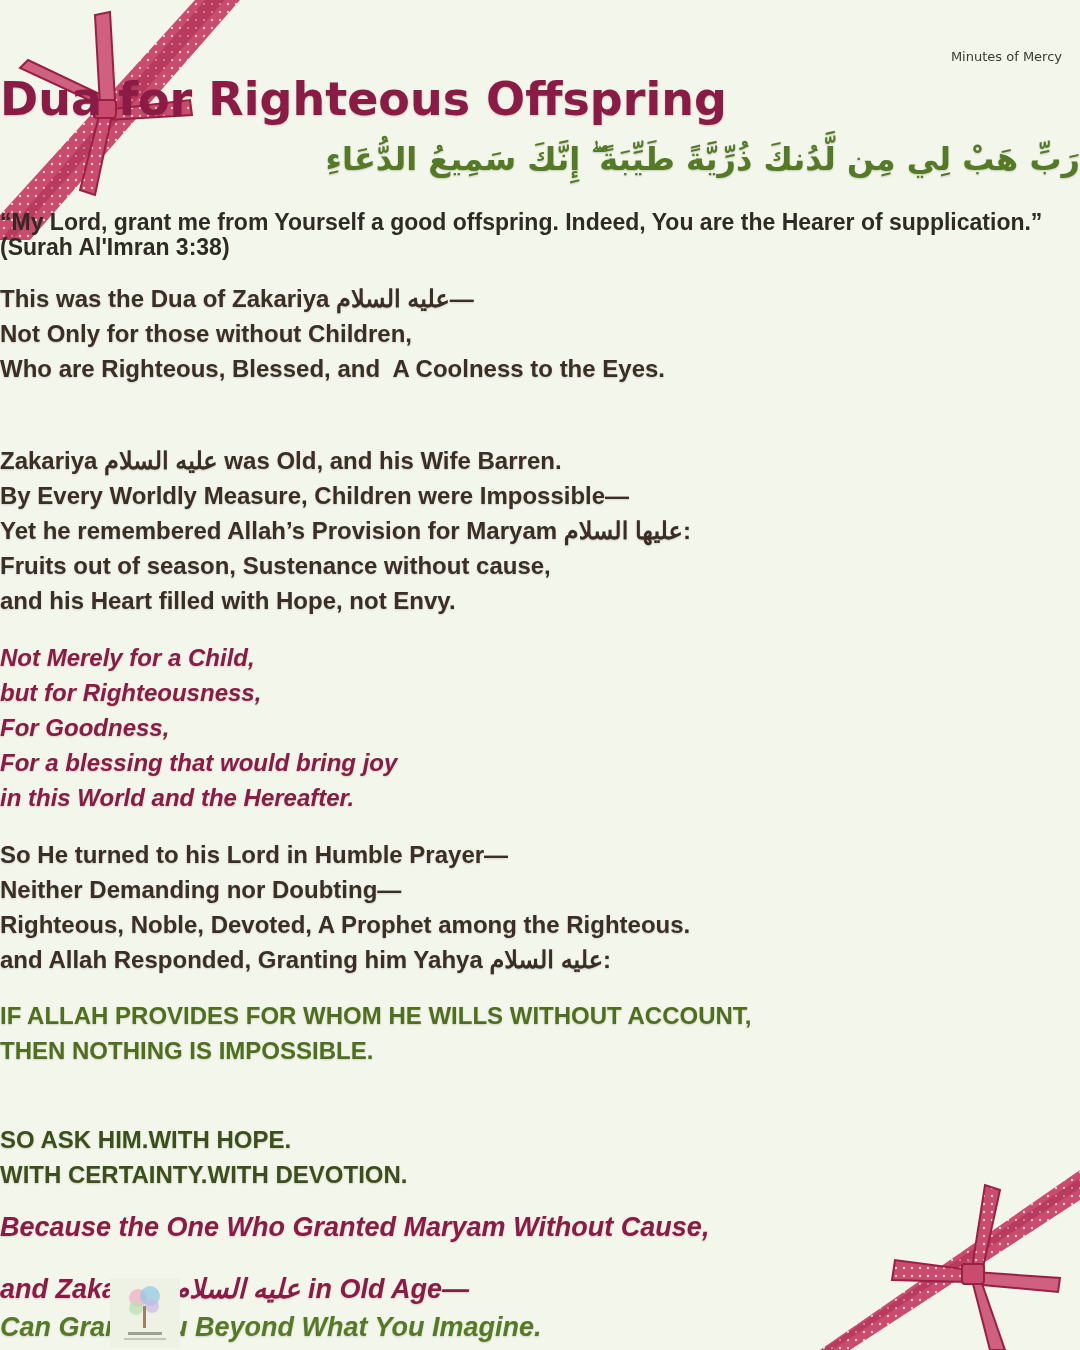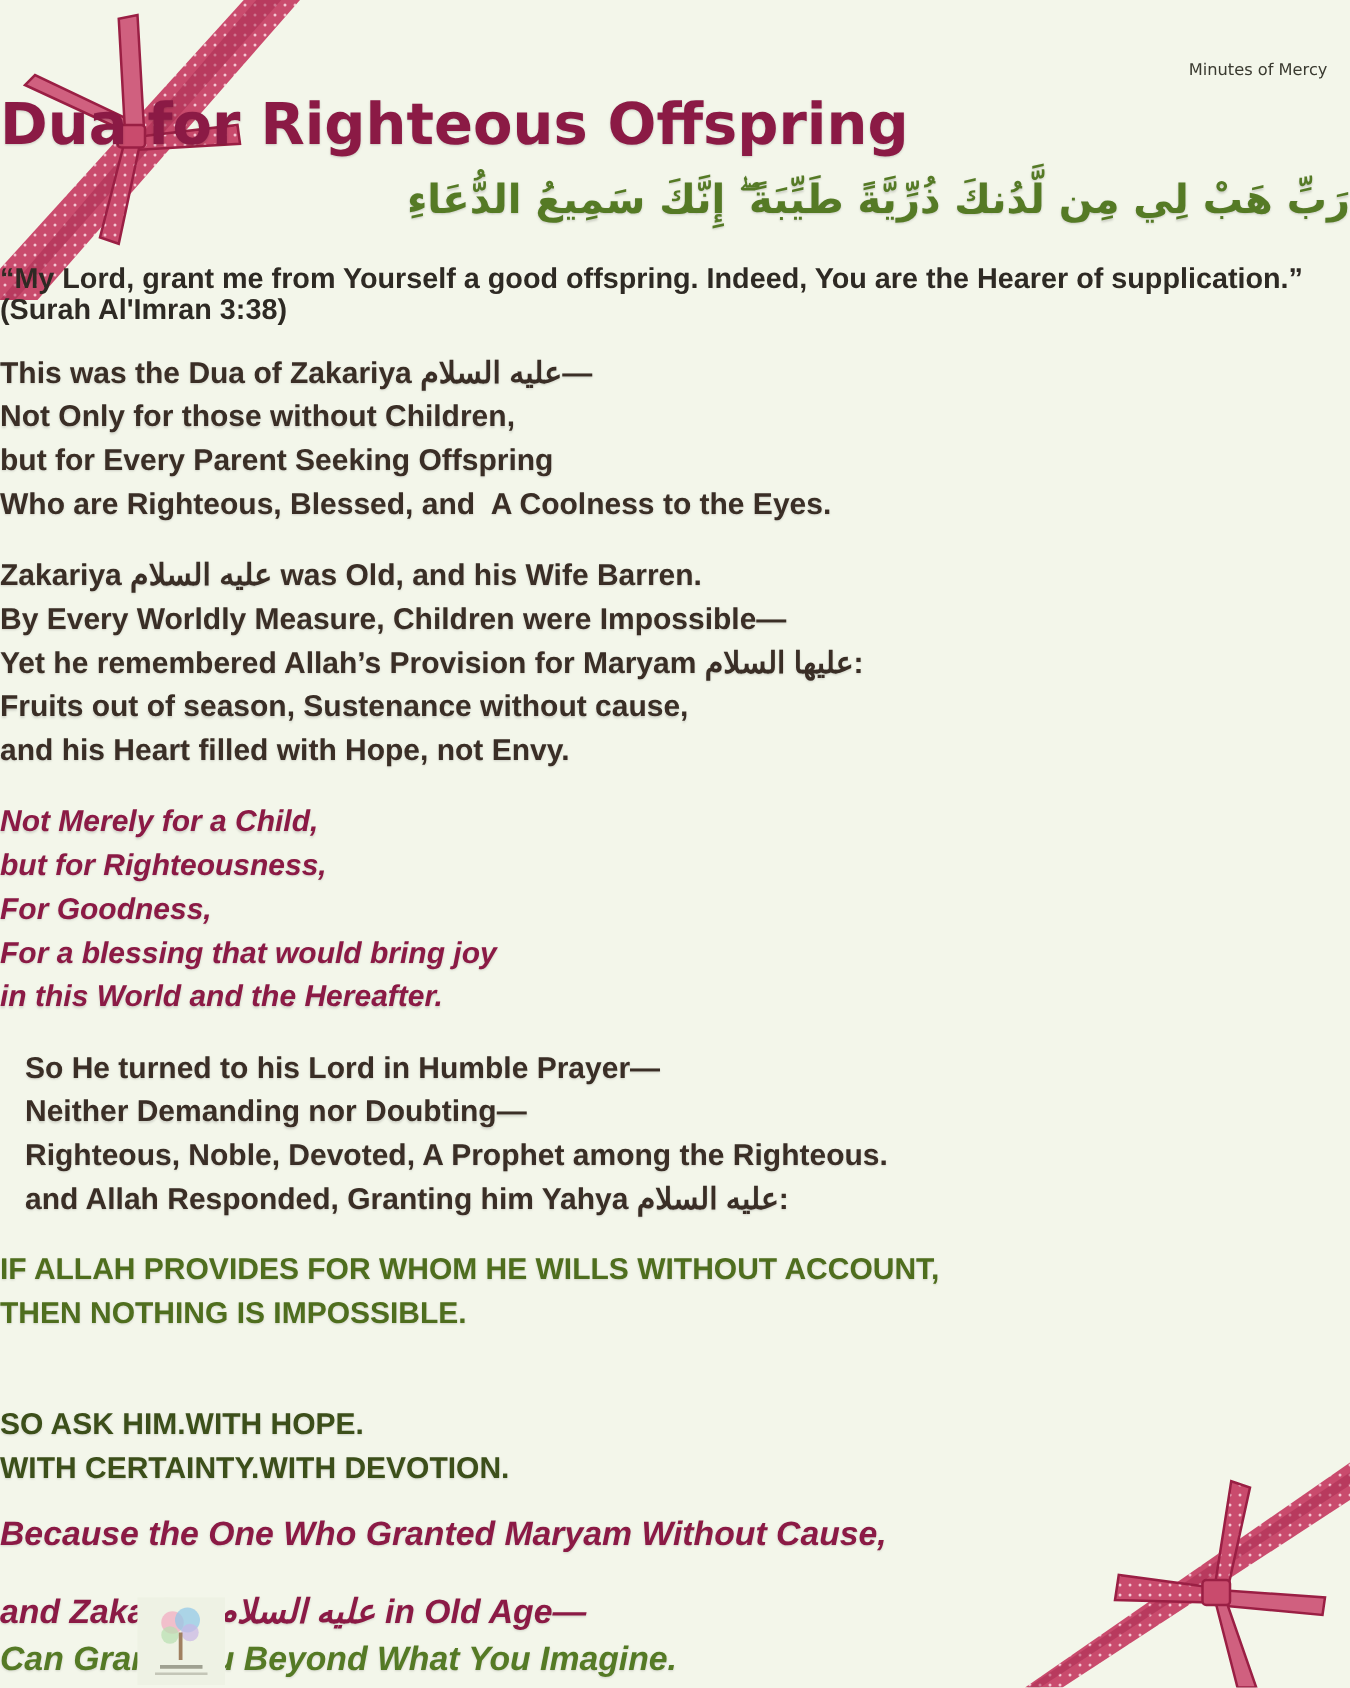--- a/index.html
+++ b/index.html
@@ -40,21 +40,21 @@
       position: absolute; left: 0; right: 0;
       font-family: "Liberation Sans", sans-serif;
       font-weight: bold; font-size: 24px; line-height: 35px;
       color: #3a2e26;
       text-shadow: 0 1px 2px rgba(0,0,0,0.15);
     }
     .block .line { display: block; white-space: pre; }
     .b1 { top: 281px; }
     .b2 { top: 443px; }
     .b3 { top: 640px; color: #8b1a45; font-style: italic; }
-    .b4 { top: 837px; padding-left: 20px; }
+    .b4 { top: 837px; }
     .b5 { top: 998px; color: #4f6e1e; }
     .b6 { top: 1090px; color: #3c4f1a; margin-top: 32px; }
     .b7 { top: 1184px; font-style: italic; font-size: 27px; line-height: 38px; }
     .b7 .maroon { color: #8b1a45; margin-top: 24px; }
     .b7 .green { color: #557a25; }
 
     .logo {
       position: absolute; left: 110px; top: 1278px; width: 70px; height: 70px;
       background: #eef2e4;
     }
@@ -99,21 +99,20 @@
 <div class="title">Dua for Righteous Offspring</div>
 <div class="arabic">رَبِّ هَبْ لِي مِن لَّدُنكَ ذُرِّيَّةً طَيِّبَةً ۖ إِنَّكَ سَمِيعُ الدُّعَاءِ</div>
 <div class="translation">
   <div>“My Lord, grant me from Yourself a good offspring. Indeed, You are the Hearer of supplication.”</div>
   <div>(Surah Al'Imran 3:38)</div>
 </div>
 
 <div class="block b1">
   <span class="line">This was the Dua of Zakariya عليه السلام—</span>
   <span class="line">Not Only for those without Children,</span>
-  <span class="line">but for Every Parent Seeking Offspring</span>
   <span class="line">Who are Righteous, Blessed, and  A Coolness to the Eyes.</span>
 </div>
 
 <div class="block b2">
   <span class="line">Zakariya عليه السلام was Old, and his Wife Barren.</span>
   <span class="line">By Every Worldly Measure, Children were Impossible—</span>
   <span class="line">Yet he remembered Allah’s Provision for Maryam عليها السلام:</span>
   <span class="line">Fruits out of season, Sustenance without cause,</span>
   <span class="line">and his Heart filled with Hope, not Envy.</span>
 </div>

